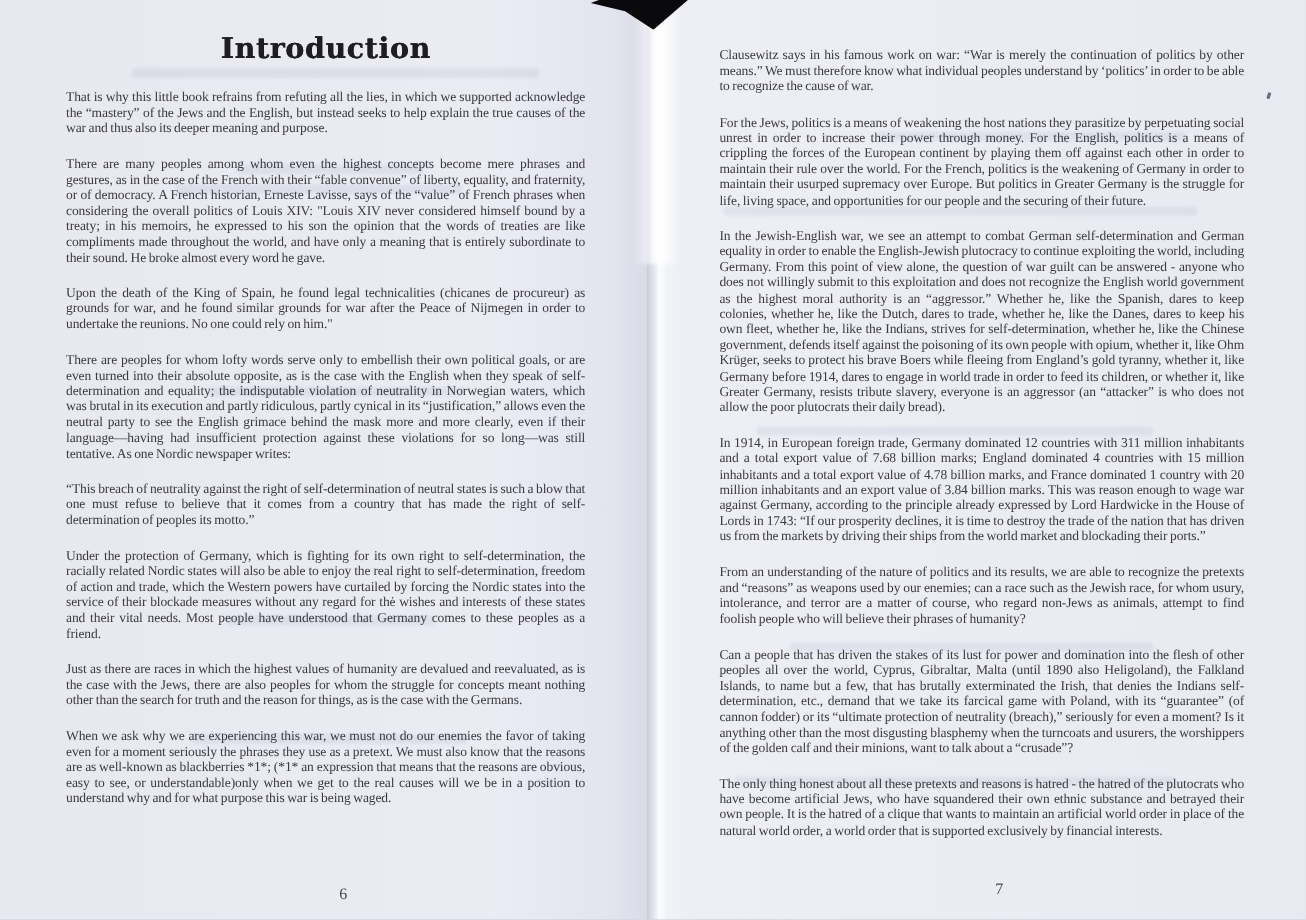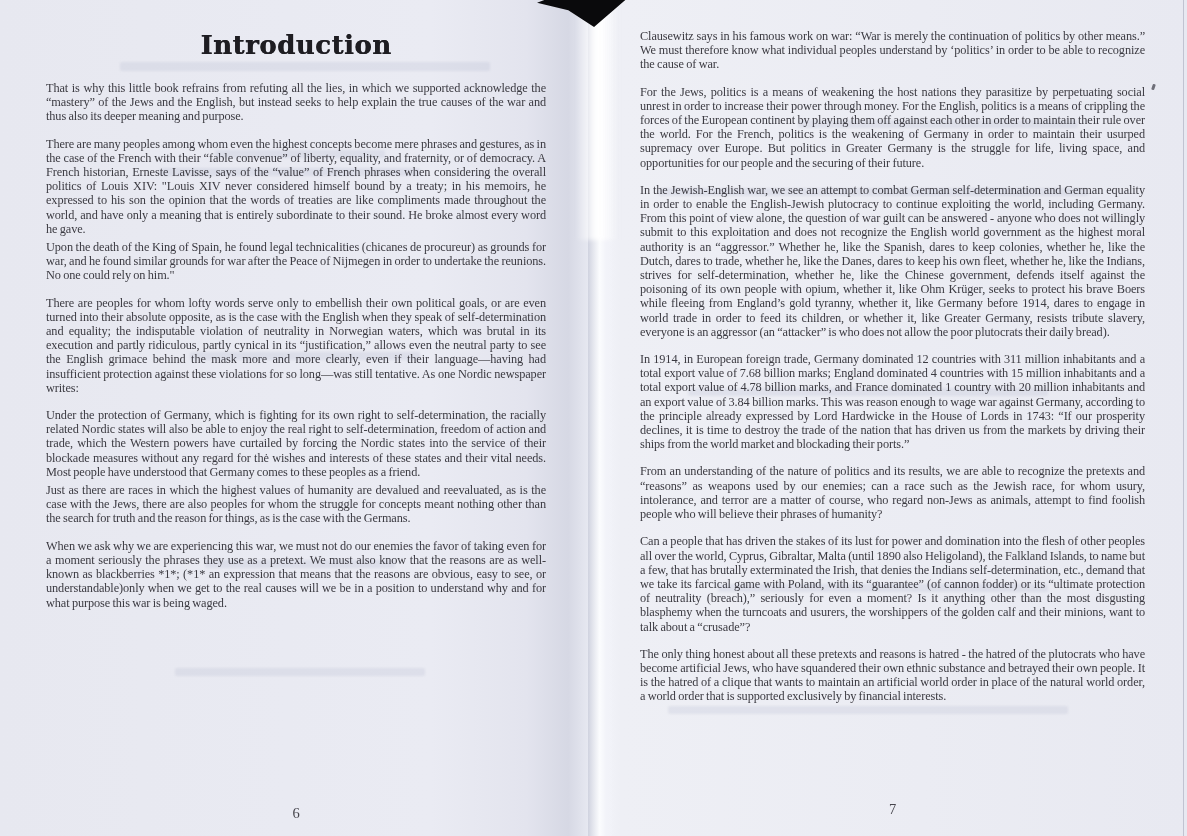--- a/index.html
+++ b/index.html
@@ -4,21 +4,21 @@
 <style>
   html,body{margin:0;padding:0;background:#c9cbd6;}
   .scan{
     position:relative;
     width:1187px;height:836px;
     overflow:hidden;
     background:#e9eaf2;
     font-family:"Liberation Serif","DejaVu Serif",serif;
     color:#3b3a41;
   }
-  .page{position:absolute;top:0;height:836px;}
+  .page{position:absolute;top:0;height:836px;padding-left:32px;}
   .page-left{
     left:0;width:598px;
     background:linear-gradient(to right,#e7e8f0 0%,#eaebf3 72%,#e3e4ee 88%,#d6d8e4 95%,#eef0f7 100%);
   }
   .page-right{
     left:598px;width:589px;
     background:linear-gradient(to right,#f4f5fa 0%,#eeeff5 4%,#ebecf3 55%,#e8e9f1 100%);
   }
   
   .spine-highlight{
@@ -41,21 +41,21 @@
   .text-col-left{left:42px;top:30px;width:508px;height:752px;}
   .text-col-right{left:38px;top:25px;width:513px;height:752px;}
   .page-title{
     font-family:"DejaVu Serif","Liberation Serif",serif;
     font-weight:700;font-size:26px;line-height:30px;
     text-align:center;color:#1e1d22;
     letter-spacing:0.5px;
     text-shadow:0.4px 0 0 #1e1d22;
     margin:0 0 21px 0;
   }
-  .para{margin:4px;}
+  .para{margin:18px;}
   .para.gap{margin-top:13px;}
   .page-number{
     position:absolute;bottom:18px;left:0;right:0;
     text-align:center;font-size:14.5px;color:#46454c;
   }
   .page-number-left{left:42px;right:48px;bottom:14px;}
   .page-number-right{left:38px;right:38px;bottom:18px;}
   
   .ghost{position:absolute;background:rgba(110,122,158,0.10);border-radius:2px;filter:blur(1.3px);pointer-events:none;}
   .page-edge-line{position:absolute;top:0;right:3px;width:1.5px;height:836px;background:rgba(120,126,150,.35);}
@@ -75,20 +75,21 @@
     <div class="ghost" style="left:205px;top:560px;width:190px;height:8px;"></div>
     <div class="ghost" style="left:175px;top:668px;width:250px;height:8px;"></div>
 
     <div class="text-col text-col-left">
       <h1 class="page-title">Introduction</h1>
       <div>
           <p class="para">That is why this little book refrains from refuting all the lies, in which we supported acknowledge the “mastery” of the Jews and the English, but instead seeks to help explain the true causes of the war and thus also its deeper meaning and purpose.</p>
           <p class="para gap">There are many peoples among whom even the highest concepts become mere phrases and gestures, as in the case of the French with their “fable convenue” of liberty, equality, and fraternity, or of democracy. A French historian, Erneste Lavisse, says of the “value” of French phrases when considering the overall politics of Louis XIV: "Louis XIV never considered himself bound by a treaty; in his memoirs, he expressed to his son the opinion that the words of treaties are like compliments made throughout the world, and have only a meaning that is entirely subordinate to their sound. He broke almost every word he gave.</p>
           <p class="para">Upon the death of the King of Spain, he found legal technicalities (chicanes de procureur) as grounds for war, and he found similar grounds for war after the Peace of Nijmegen in order to undertake the reunions. No one could rely on him."</p>
           <p class="para gap">There are peoples for whom lofty words serve only to embellish their own political goals, or are even turned into their absolute opposite, as is the case with the English when they speak of self-determination and equality; the indisputable violation of neutrality in Norwegian waters, which was brutal in its execution and partly ridiculous, partly cynical in its “justification,” allows even the neutral party to see the English grimace behind the mask more and more clearly, even if their language—having had insufficient protection against these violations for so long—was still tentative. As one Nordic newspaper writes:</p>
+          <p class="para">“This breach of neutrality against the right of self-determination of neutral states is such a blow that one must refuse to believe that it comes from a country that has made the right of self-determination of peoples its motto.”</p>
           <p class="para gap">Under the protection of Germany, which is fighting for its own right to self-determination, the racially related Nordic states will also be able to enjoy the real right to self-determination, freedom of action and trade, which the Western powers have curtailed by forcing the Nordic states into the service of their blockade measures without any regard for thė wishes and interests of these states and their vital needs. Most people have understood that Germany comes to these peoples as a friend.</p>
           <p class="para">Just as there are races in which the highest values of humanity are devalued and reevaluated, as is the case with the Jews, there are also peoples for whom the struggle for concepts meant nothing other than the search for truth and the reason for things, as is the case with the Germans.</p>
           <p class="para gap">When we ask why we are experiencing this war, we must not do our enemies the favor of taking even for a moment seriously the phrases they use as a pretext. We must also know that the reasons are as well-known as blackberries *1*; (*1* an expression that means that the reasons are obvious, easy to see, or understandable)only when we get to the real causes will we be in a position to understand why and for what purpose this war is being waged.</p>
         </div>
     </div>
     <div class="page-number page-number-left">6</div>
   </div>
 
   <div class="page page-right">
     <div class="ghost" style="left:200px;top:120px;width:280px;height:8px;"></div>

